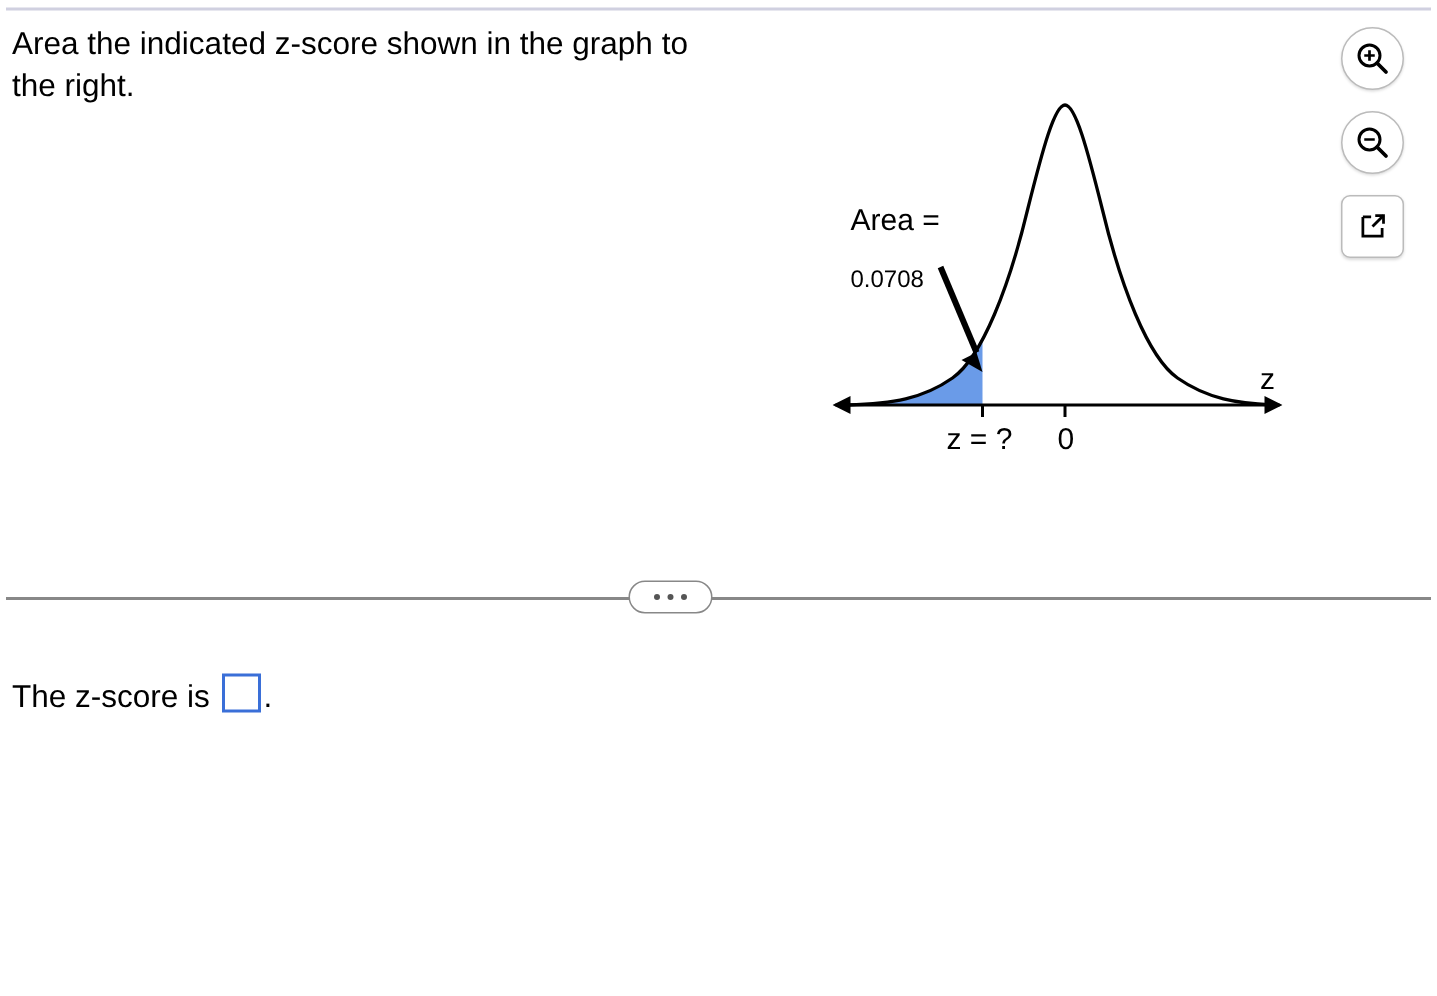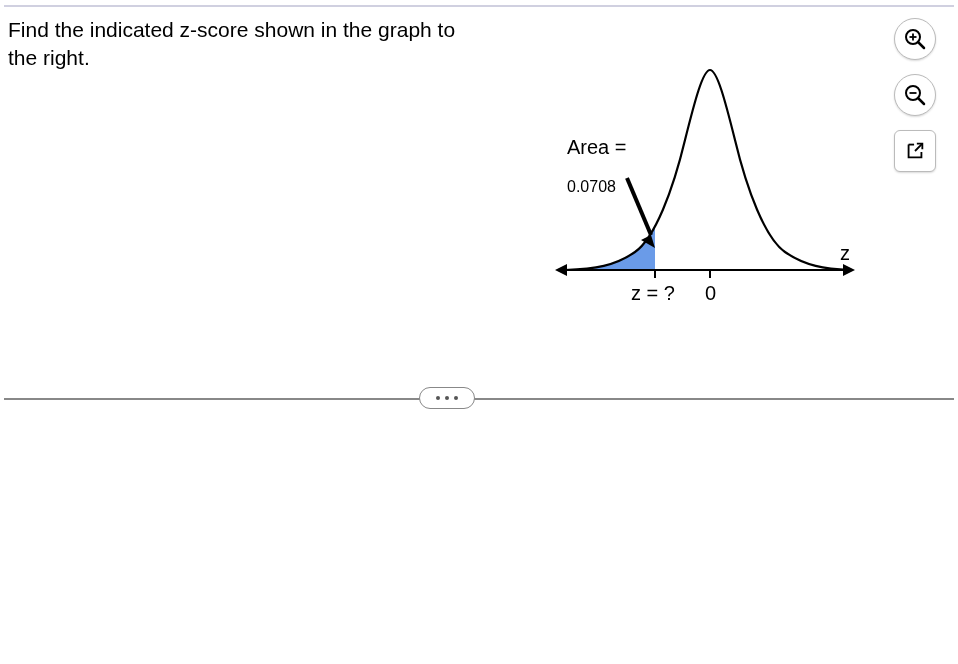--- a/index.html
+++ b/index.html
@@ -114,21 +114,21 @@
   }
   .instruction {
     color: #0016b8;
   }
 </style>
 </head>
 <body>
 
 <div class="top-rule"></div>
 
-<div class="question">Find the indicated z-score shown in the graph to the right.</div>
+<div class="question">Area the indicated z-score shown in the graph to the right.</div>
 
 <div class="graph-area">
   <svg width="300" height="260" viewBox="0 0 300 260">
 
     <path d="M 10 220
              L 15 219.8
              C 40 219 60 216 80 202
              C 88 195 94 187 100 175
              L 100 220 Z" fill="#6a9be8" stroke="none"></path>
 
@@ -188,13 +188,16 @@
 <div class="divider-wrap">
   <div class="divider-line"></div>
   <div class="divider-handle">
     <div class="dot"></div>
     <div class="dot"></div>
     <div class="dot"></div>
   </div>
 </div>
 
 <div class="answer">
+  <div>
+    <span>The z-score is </span><span class="answer-box"></span><span>.</span>
+  </div>
 </div>
 
 </body></html>

